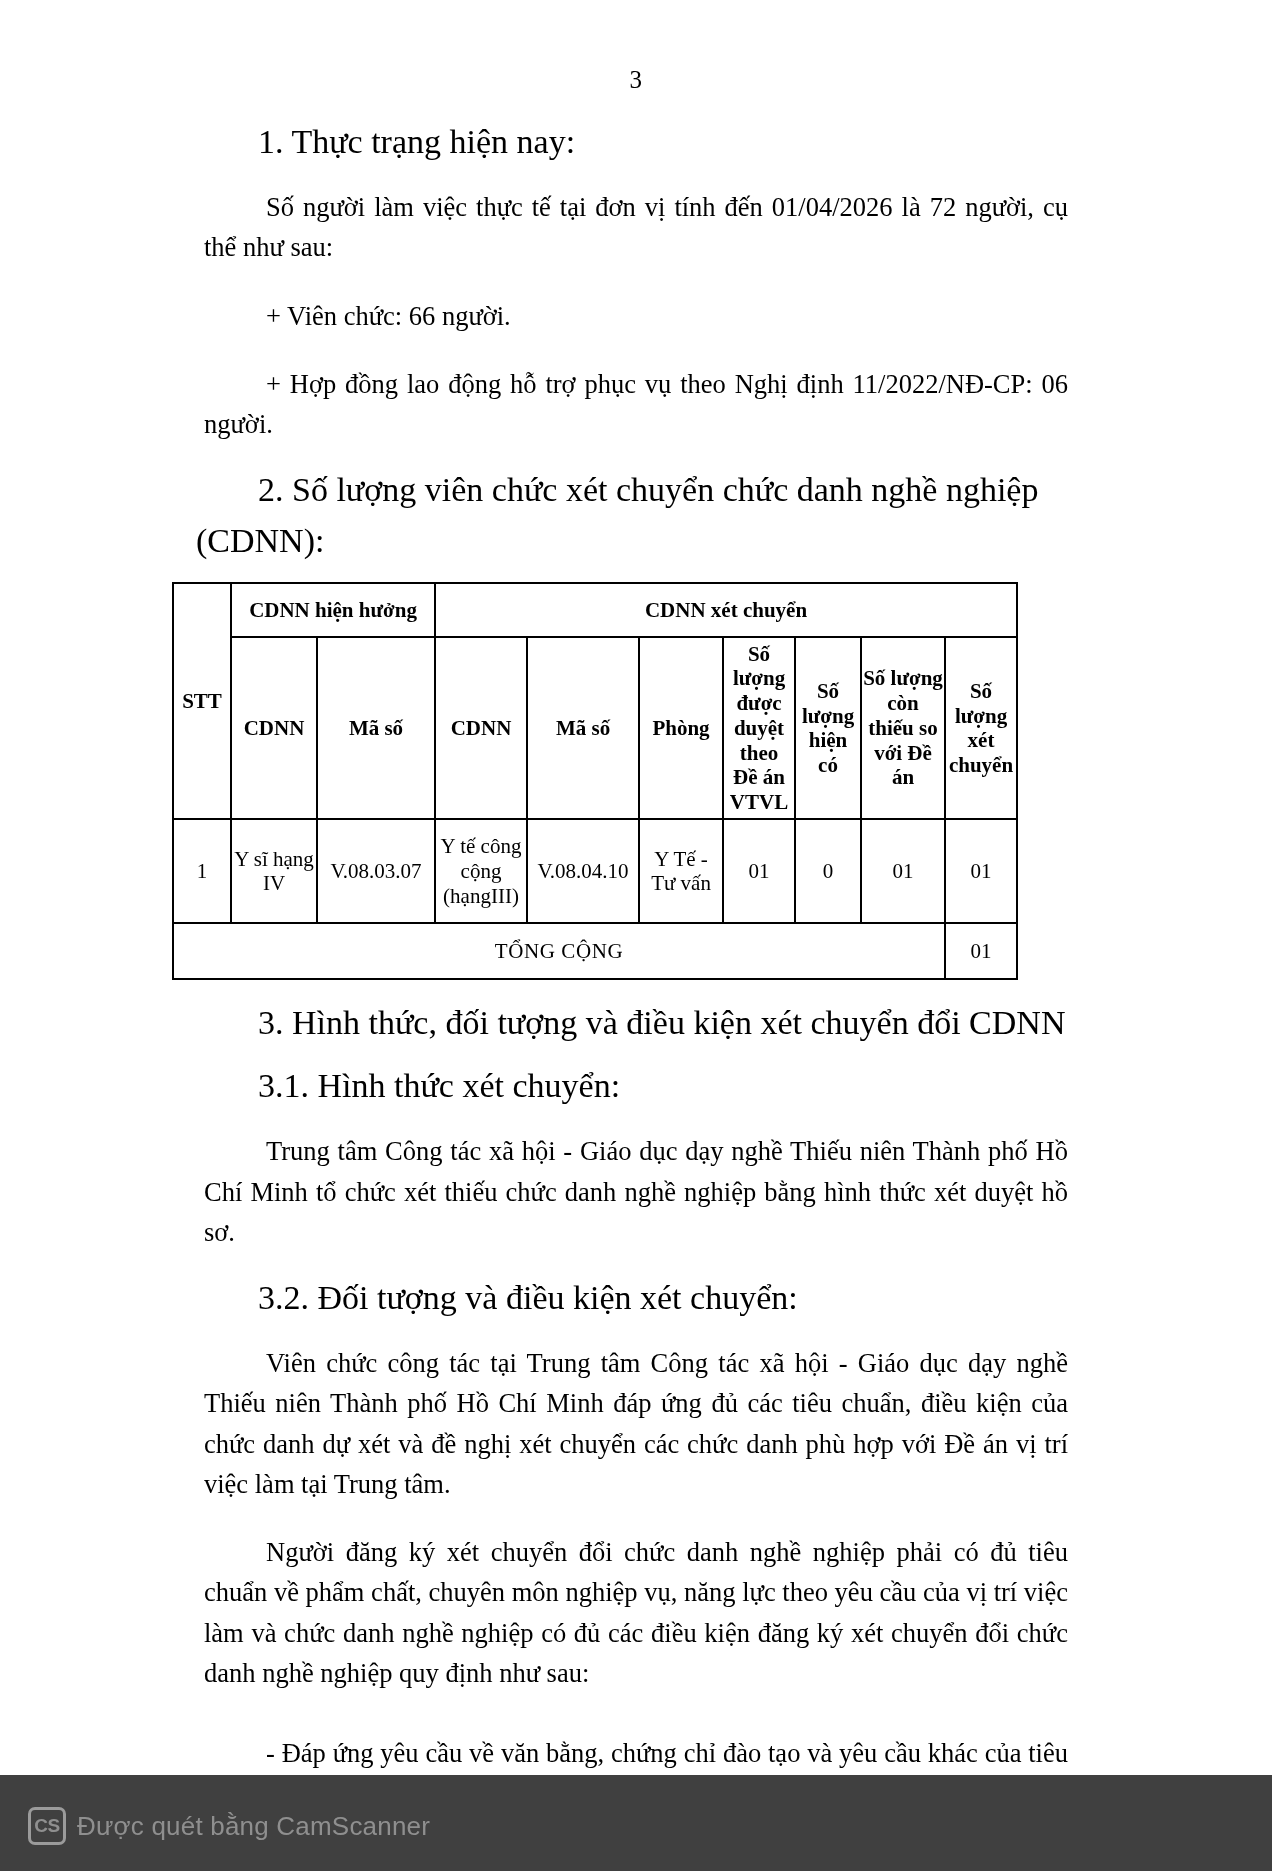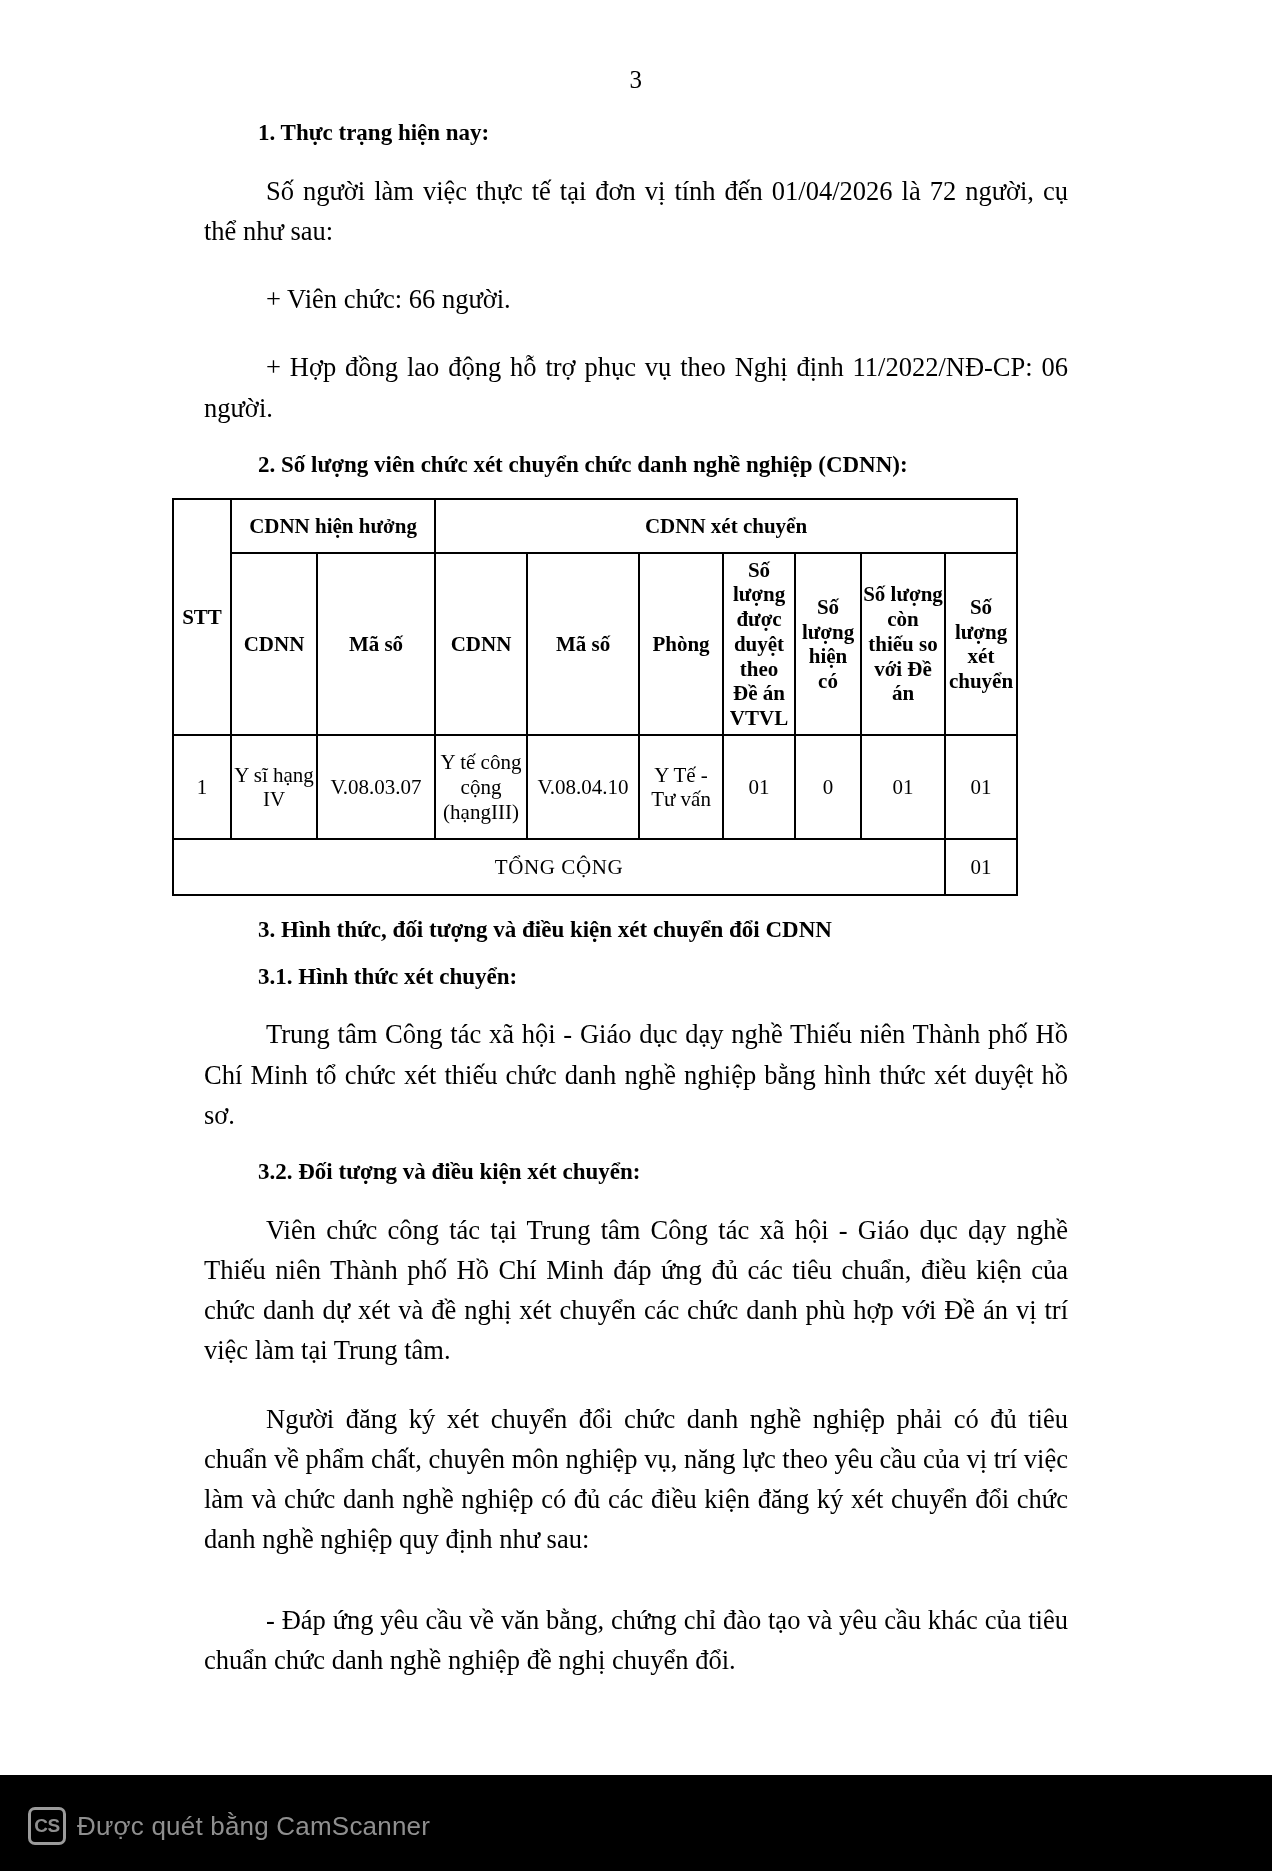--- a/index.html
+++ b/index.html
@@ -38,22 +38,22 @@
     font-size: 26.5px;
     line-height: 1.52;
     text-align: justify;
     text-justify: inter-word;
     margin: 8px;
   }
   .indent {
     text-indent: 62px;
   }
   .heading {
-    font-size: 23px;
-    font-weight: bold;
+    font-size: 34px;
+    font-weight: normal;
     line-height: 1.5;
     text-indent: 62px;
     margin: 0;
   }
   .gap-s { height: 12px; }
   .gap-m { height: 17px; }
   .gap-l { height: 22px; }
 
   
   table.main-table {
@@ -123,21 +123,21 @@
   col.c-sl3   { width: 84px; }
   col.c-sl4   { width: 72px; }
 
   
   .scanner-bar {
     position: absolute;
     left: 0;
     bottom: 0;
     width: 100%;
     height: 96px;
-    background: #000000;
+    background: #404040;
   }
   .scanner-wrap {
     position: absolute;
     left: 28px;
     bottom: 26px;
     display: flex;
     align-items: center;
     gap: 11px;
   }
   .cs-logo {

